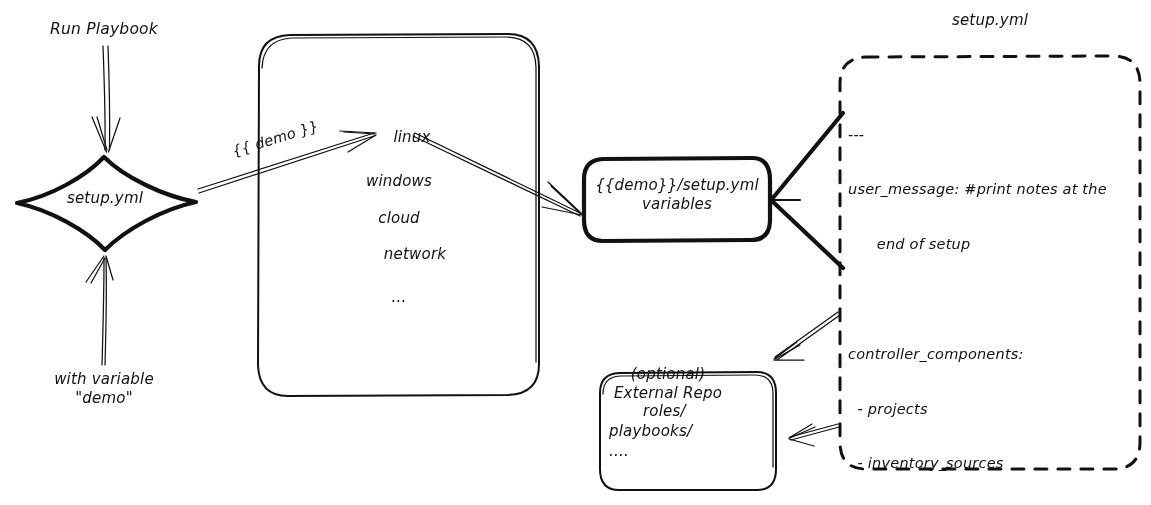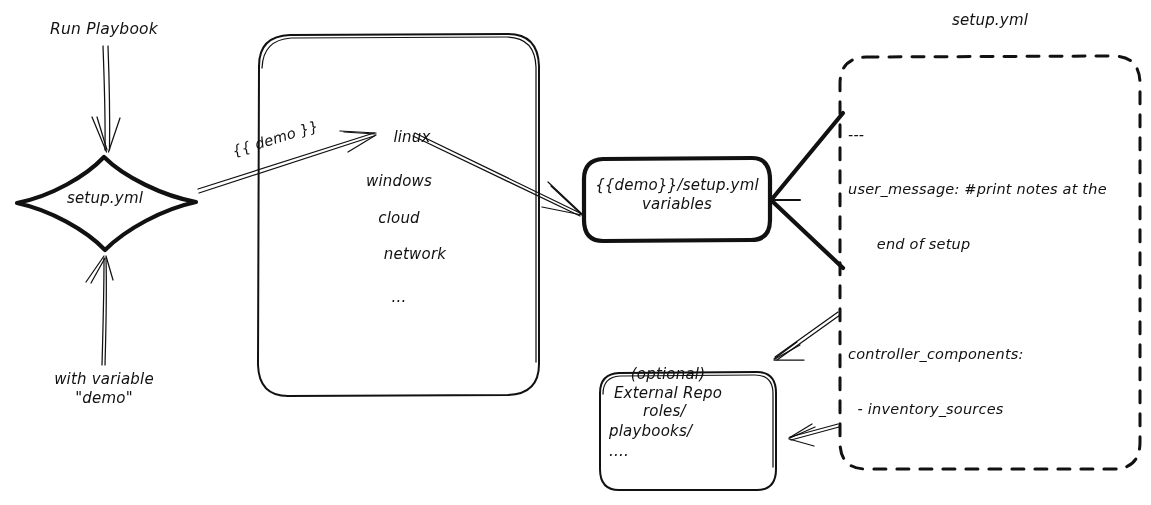--- a/index.html
+++ b/index.html
@@ -146,20 +146,21 @@
   <div class="lbl t15" style="left:609px;top:442px;">....</div>
 
   <div class="lbl ctr t15" style="left:990px;top:11px;">setup.yml</div>
 
   <div class="lbl code" style="left:848px;top:89px;">
     <div>---</div>
     <div>user_message: #print notes at the</div>
     <div>      end of setup</div>
     <div>&nbsp;</div>
     <div>controller_components:</div>
+    <div>  - projects</div>
     <div>  - inventory_sources</div>
     
     
     
     
     
     
     
     
     

